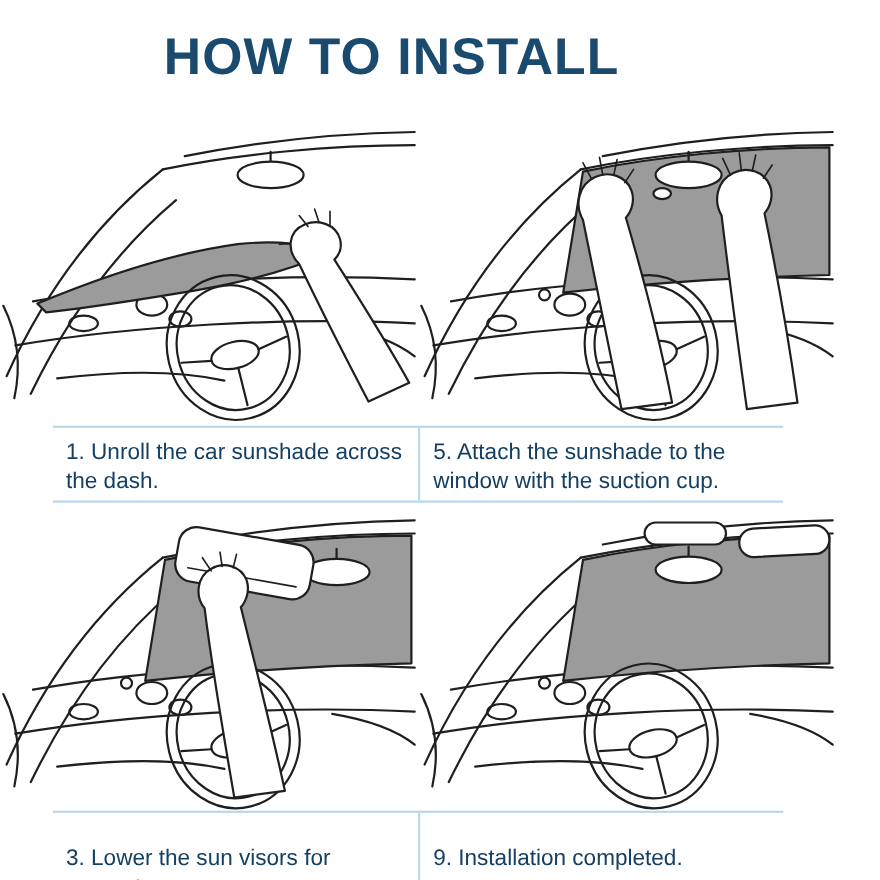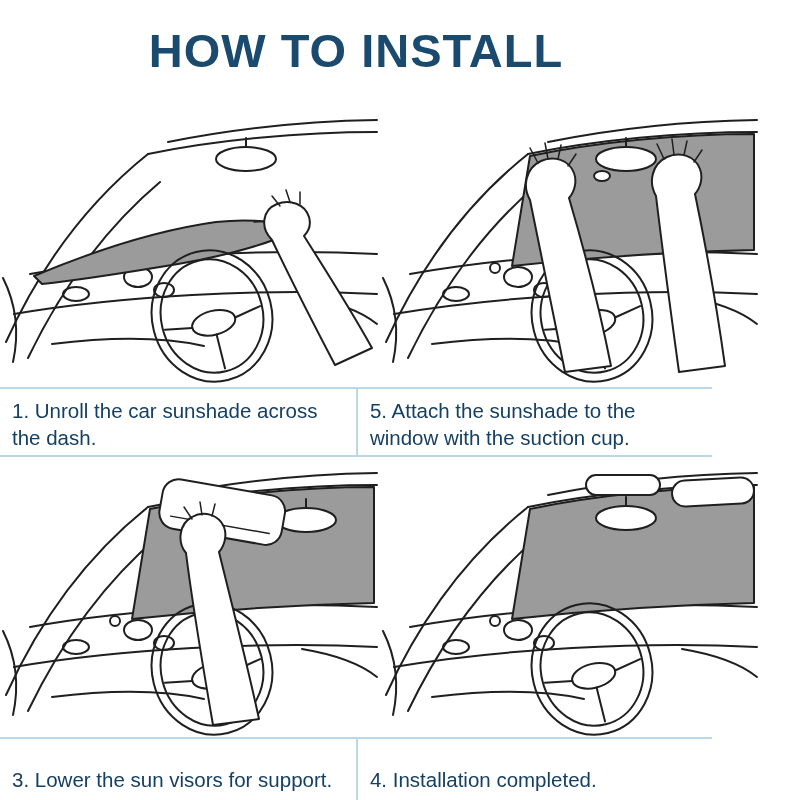--- a/index.html
+++ b/index.html
@@ -13,21 +13,21 @@
   body{width:800px;height:800px;overflow:hidden;font-family:"Liberation Sans",sans-serif;}
   .page{width:712px;height:800px;display:flex;flex-direction:column;background:#fff;}
   .title-bar{height:100px;display:flex;align-items:center;justify-content:center;}
   .title-text{color:var(--title-color);font-size:47px;font-weight:700;letter-spacing:1px;}
   .row{display:flex;height:287px;}
   .row.r2{height:280px;}
   .cell{width:400px;display:flex;align-items:center;justify-content:center;}
   svg.panel{display:block;}
   .captions{display:flex;height:70px;box-sizing:border-box;
             border-top:2px solid var(--divider-color);
-            border-bottom:2px solid var(--divider-color);}
+            border-bottom:2px solid var(--divider-color);margin-left:48px;}
   .captions.bottom{height:63px;flex:1;border-bottom:none;}
   .caption-cell{width:400px;box-sizing:border-box;padding:8px 10px 4px 12px;
                 color:var(--caption-color);font-size:20.5px;line-height:1.32;}
   .captions.bottom .caption-cell{padding-top:27px;}
   .caption-cell + .caption-cell{border-left:2px solid var(--divider-color);}
   
   .ln{fill:none;stroke:var(--line-color);stroke-width:2;stroke-linecap:round;stroke-linejoin:round;}
   .thin{stroke-width:1.5;}
   .shade{fill:var(--shade-color);stroke:var(--line-color);stroke-width:2;stroke-linejoin:round;}
   .white{fill:#ffffff;stroke:var(--line-color);stroke-width:2;stroke-linejoin:round;}
@@ -136,16 +136,16 @@
         <use href="#car-wheel"></use>
         <rect class="white" x="206" y="18" width="74" height="20" rx="10"></rect>
         <rect class="white" x="292" y="22" width="82" height="26" rx="13" transform="rotate(-3 333 35)"></rect>
         <use href="#mirror" transform="translate(0,6)"></use>
       </svg>
     </div>
   </div>
 
   <div class="captions bottom">
     <div class="caption-cell">3. Lower the sun visors for support.</div>
-    <div class="caption-cell">4. Installation completed.</div>
+    <div class="caption-cell">9. Installation completed.</div>
   </div>
 
 </div>
 
 </body></html>

